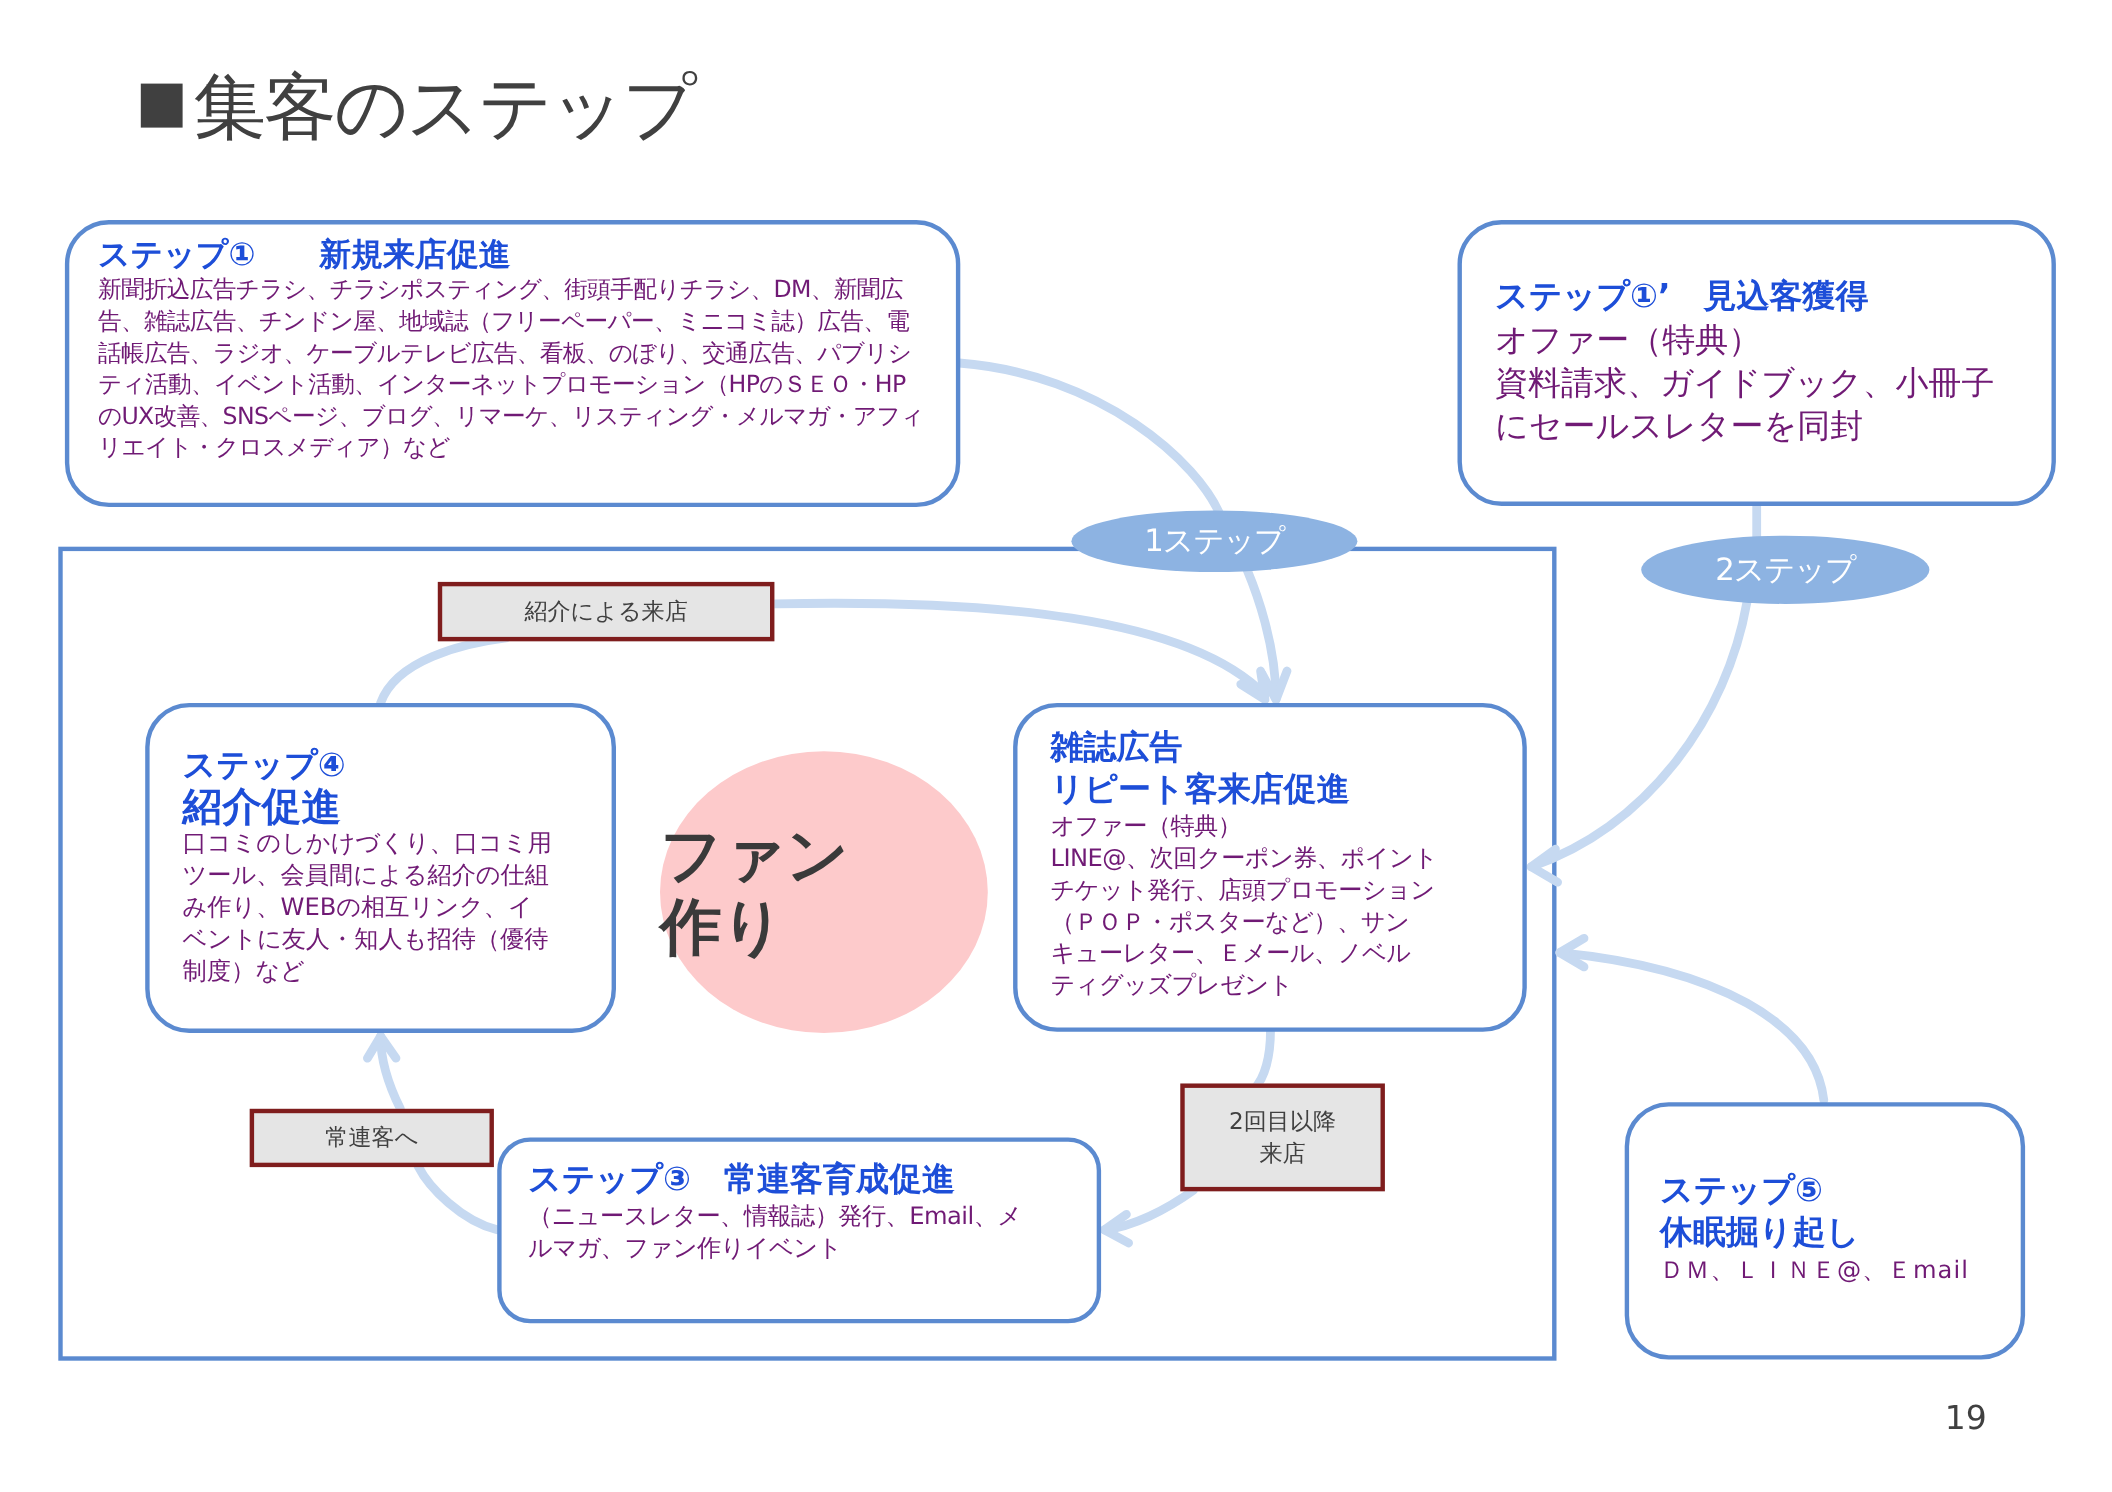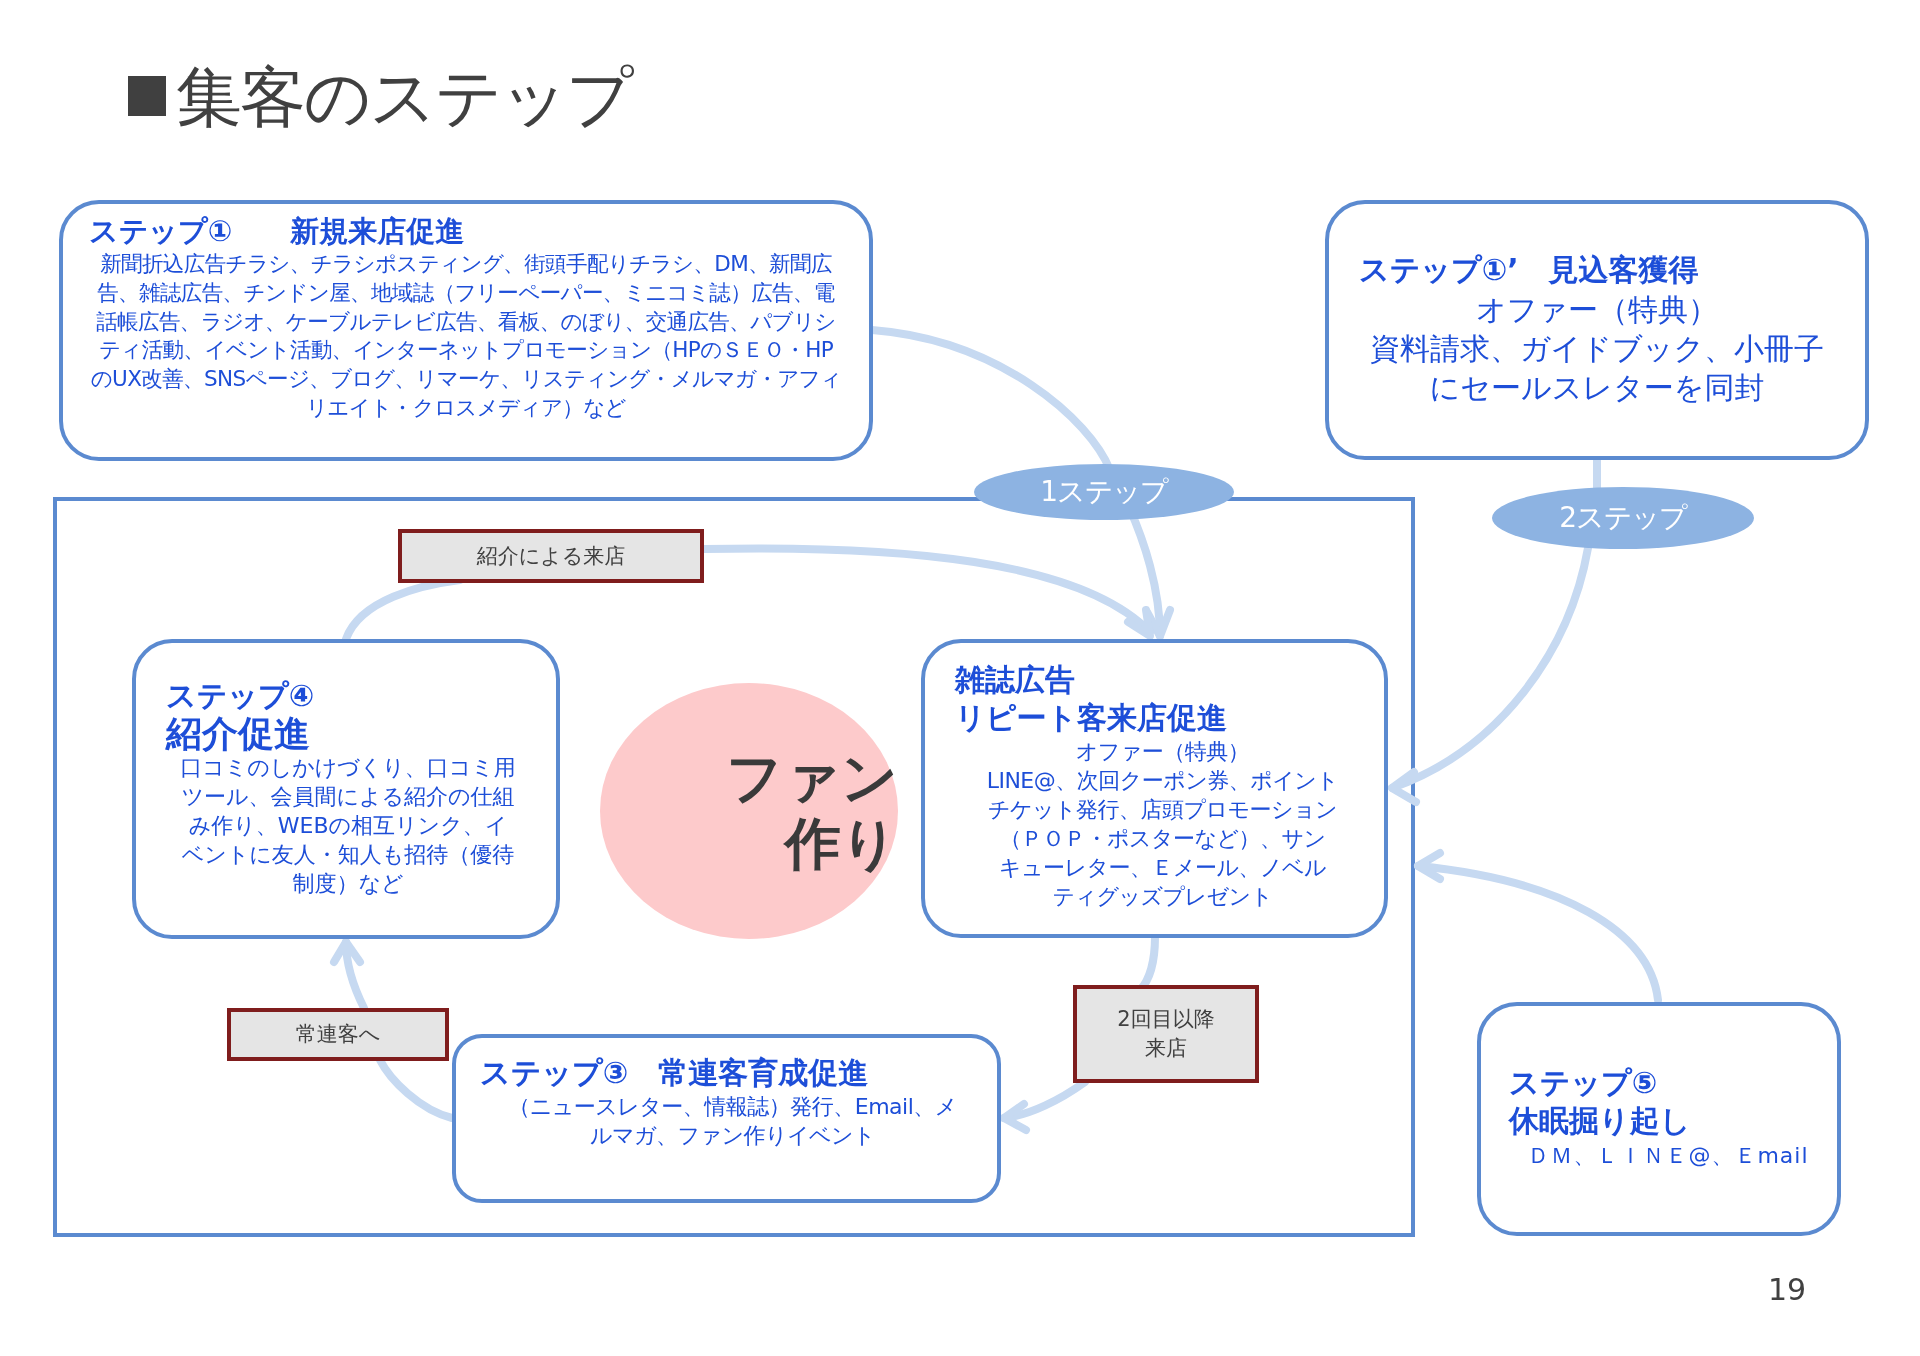--- a/index.html
+++ b/index.html
@@ -13,29 +13,29 @@
   #title {
     left: 128px; top: 58px; font-size: 66px; line-height: 80px;
     color: #404040; white-space: nowrap; letter-spacing: -2px;
   }
   #title .sq { display: inline-block; width: 38px; height: 40px; background: #404040; margin-right: 10px; vertical-align: 4px; }
   .rbox {
     border: 4px solid #5b8ad0; border-radius: 40px; background: #fff;
   }
   .sbox { border: 4px solid #7f1d1d; background: #e5e5e5; display: flex; align-items: center; justify-content: center; text-align: center; font-size: 21px; color: #404040; line-height: 29px; }
   .heading { font-weight: bold; color: #1d4ed8; }
-  .body { color: #1d4ed8; text-align: center; }
+  .body { color: #701a75; }
   #frame { left: 53px; top: 497px; width: 1362px; height: 740px; border: 4px solid #5b8ad0; }
   .ellipse {
     background: #8db3e2; border-radius: 50%; color: #fff; display: flex;
     align-items: center; justify-content: center; font-size: 28px; letter-spacing: -1px;
   }
   #fan {
     left: 600px; top: 683px; width: 298px; height: 256px; border-radius: 50%;
-    background: #fdcacb; display: flex; flex-direction: column; align-items: flex-end; justify-content: center;
+    background: #fdcacb; display: flex; flex-direction: column; align-items: flex-start; justify-content: center;
     font-size: 56px; font-weight: bold; color: #3a3a3a; line-height: 66px;
   }
   #arrows { position: absolute; left: 0; top: 0; }
   #page-number { left: 1768px; top: 1272px; font-size: 30px; color: #404040; }
 </style>
 </head>
 <body>
 
 <div id="title" class="abs">
   <span class="sq"></span><span>集客のステップ</span>

